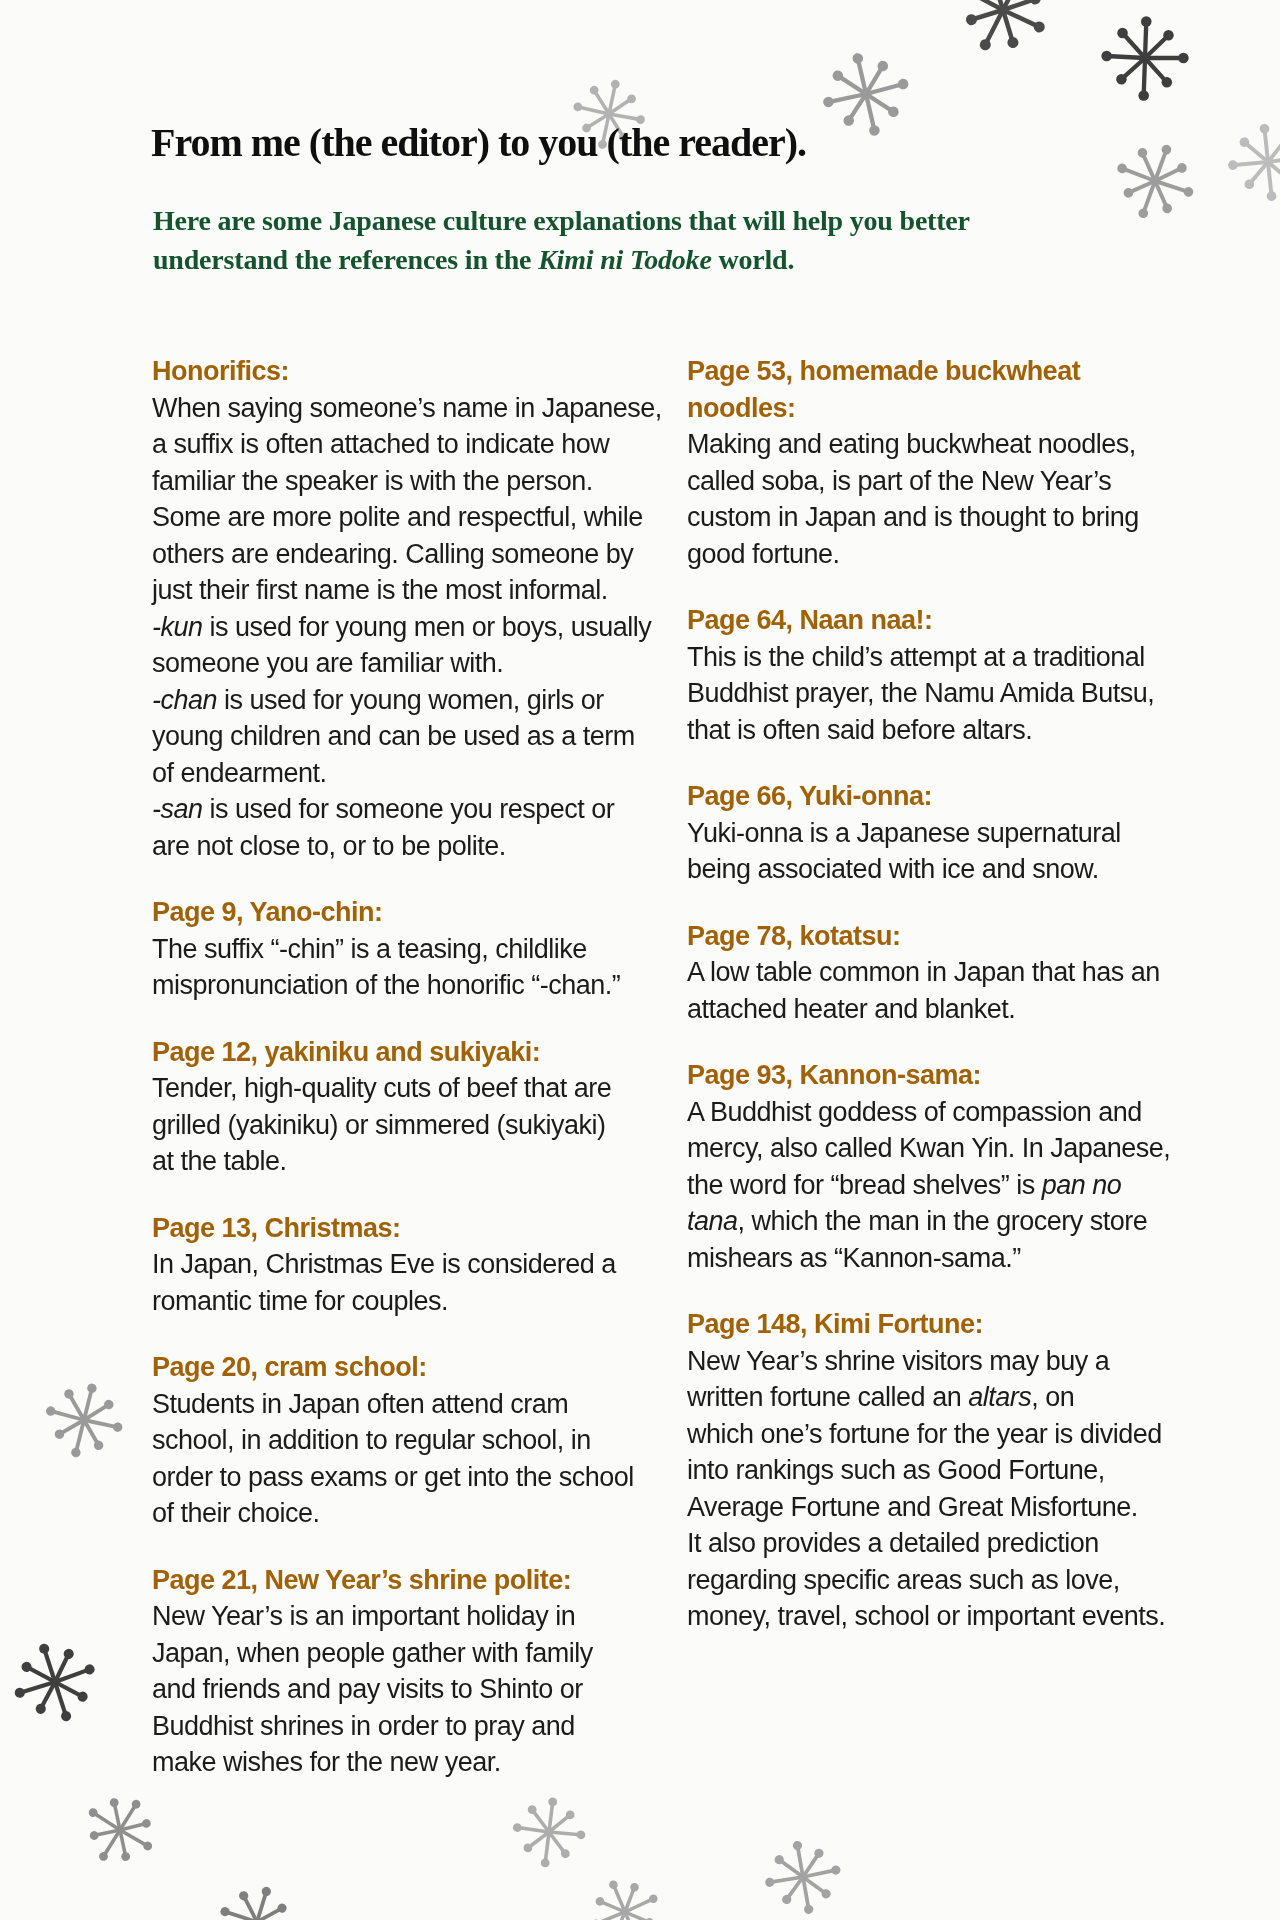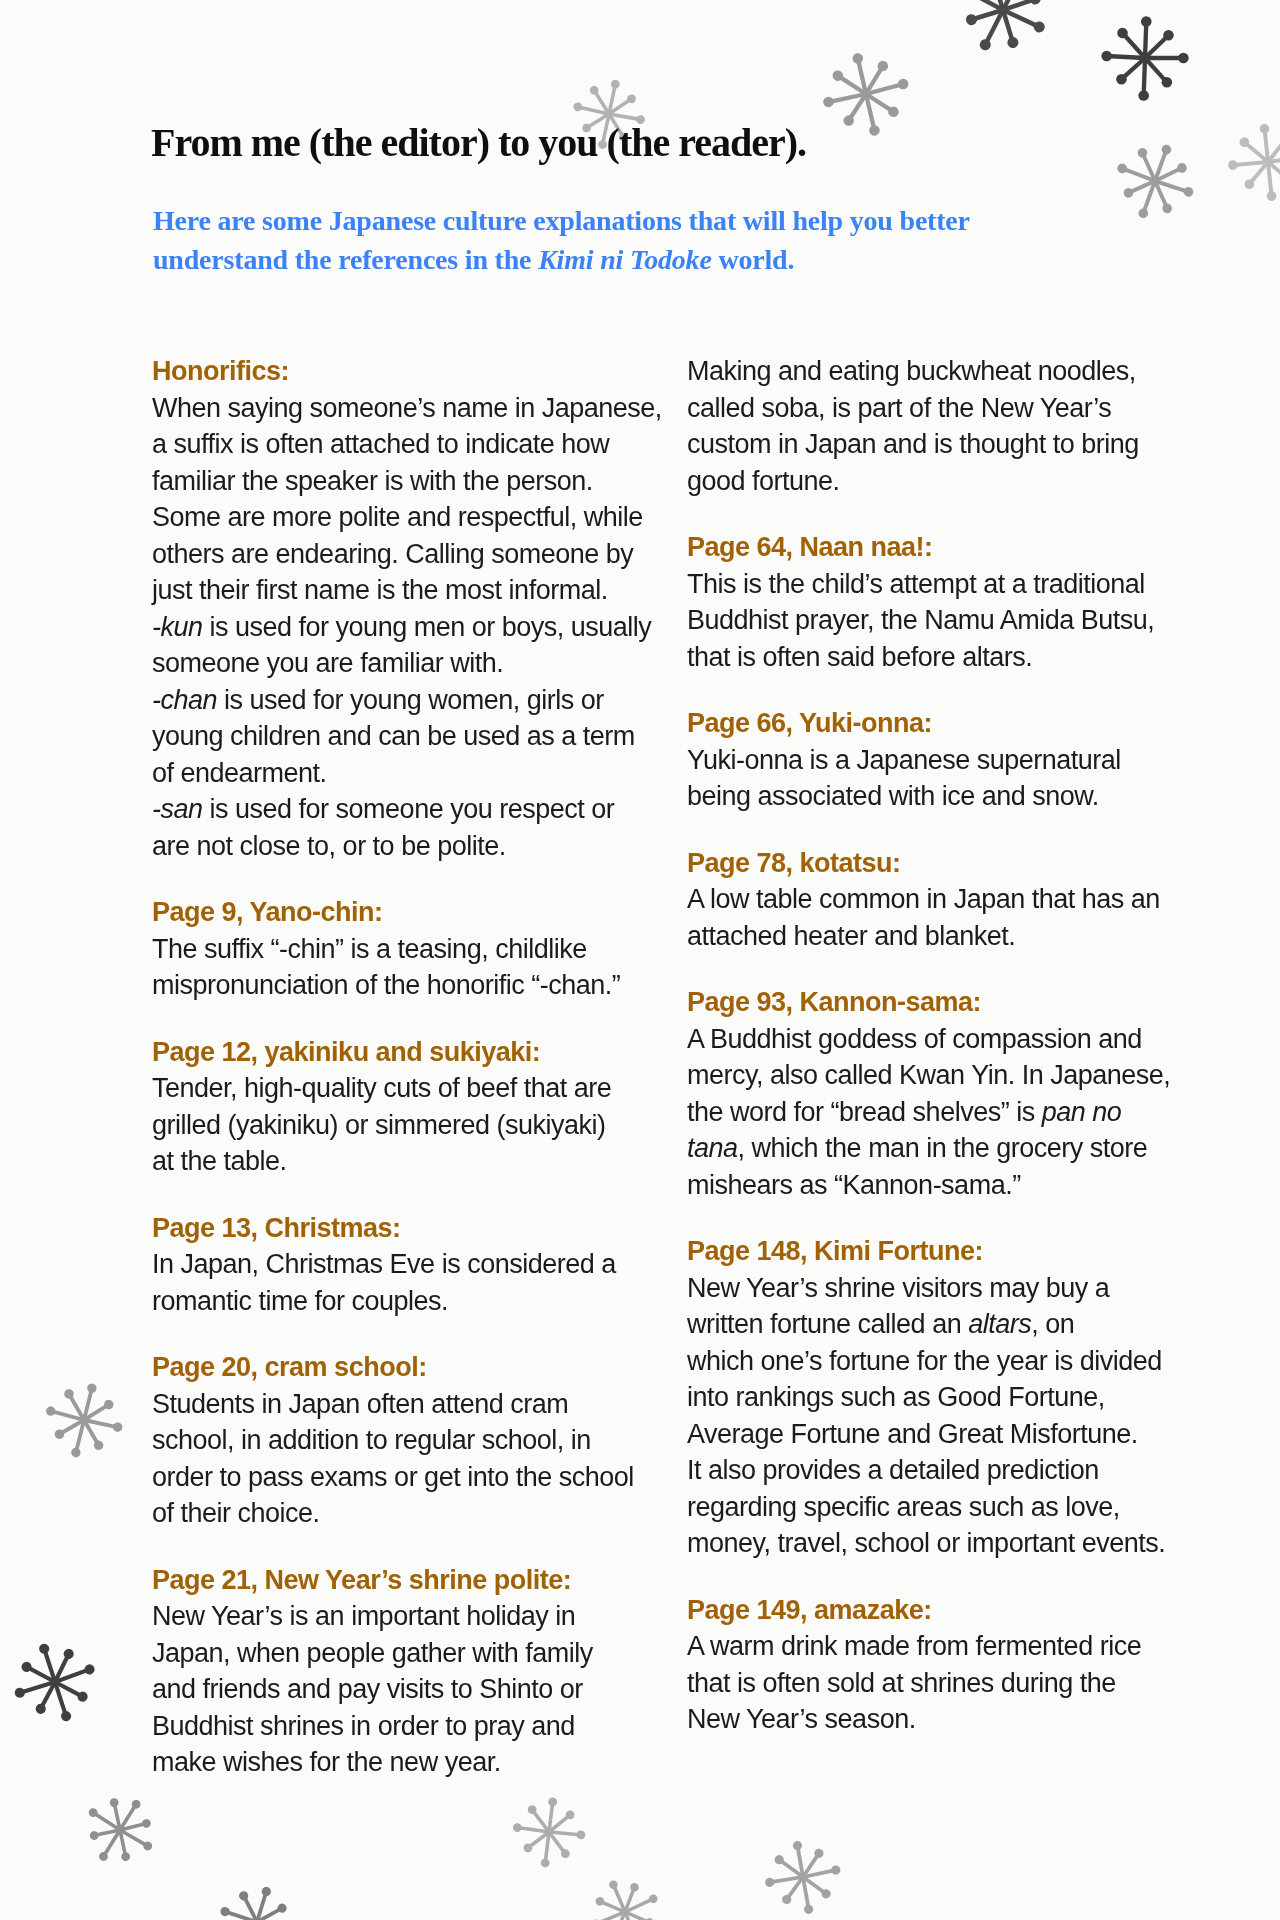--- a/index.html
+++ b/index.html
@@ -19,21 +19,21 @@
     letter-spacing:-1px;
     color:#0f0f0f;
     white-space:nowrap;
   }
   .subtitle{
     position:absolute;left:153px;top:201px;
     font-family:"Liberation Serif",serif;
     font-weight:700;
     font-size:28px;line-height:39px;
     letter-spacing:-0.2px;
-    color:#3b82f6;
+    color:#14532d;
   }
   .col{
     position:absolute;top:353px;
     font-size:27px;line-height:36.5px;
     letter-spacing:-0.5px;
     color:#1b1b1b;
   }
   .col-left{left:152px;width:520px;}
   .col-right{left:687px;width:520px;}
   .section{margin:0;}
@@ -316,20 +316,21 @@
         <p>Students in Japan often attend cram<br>school, in addition to regular school, in<br>order to pass exams or get into the school<br>of their choice.</p>
       </div>
       <div class="section">
         <h2>Page 21, New Year’s shrine polite:</h2>
         <p>New Year’s is an important holiday in<br>Japan, when people gather with family<br>and friends and pay visits to Shinto or<br>Buddhist shrines in order to pray and<br>make wishes for the new year.</p>
       </div>
     </div>
 
   <div class="col col-right">
       <div class="section">
+        <h2>Page 53, homemade buckwheat<br>noodles:</h2>
         <p>Making and eating buckwheat noodles,<br>called soba, is part of the New Year’s<br>custom in Japan and is thought to bring<br>good fortune.</p>
       </div>
       <div class="section">
         <h2>Page 64, Naan naa!:</h2>
         <p>This is the child’s attempt at a traditional<br>Buddhist prayer, the Namu Amida Butsu,<br>that is often said before altars.</p>
       </div>
       <div class="section">
         <h2>Page 66, Yuki-onna:</h2>
         <p>Yuki-onna is a Japanese supernatural<br>being associated with ice and snow.</p>
       </div>
@@ -338,18 +339,14 @@
         <p>A low table common in Japan that has an<br>attached heater and blanket.</p>
       </div>
       <div class="section">
         <h2>Page 93, Kannon-sama:</h2>
         <p>A Buddhist goddess of compassion and<br>mercy, also called Kwan Yin. In Japanese,<br>the word for “bread shelves” is <i>pan no</i><br><i>tana</i>, which the man in the grocery store<br>mishears as “Kannon-sama.”</p>
       </div>
       <div class="section">
         <h2>Page 148, Kimi Fortune:</h2>
         <p>New Year’s shrine visitors may buy a<br>written fortune called an <i>altars</i>, on<br>which one’s fortune for the year is divided<br>into rankings such as Good Fortune,<br>Average Fortune and Great Misfortune.<br>It also provides a detailed prediction<br>regarding specific areas such as love,<br>money, travel, school or important events.</p>
       </div>
-      <div class="section">
-        <h2>Page 149, amazake:</h2>
-        <p>A warm drink made from fermented rice<br>that is often sold at shrines during the<br>New Year’s season.</p>
-      </div>
     </div>
 </div>
 
 </body></html>

